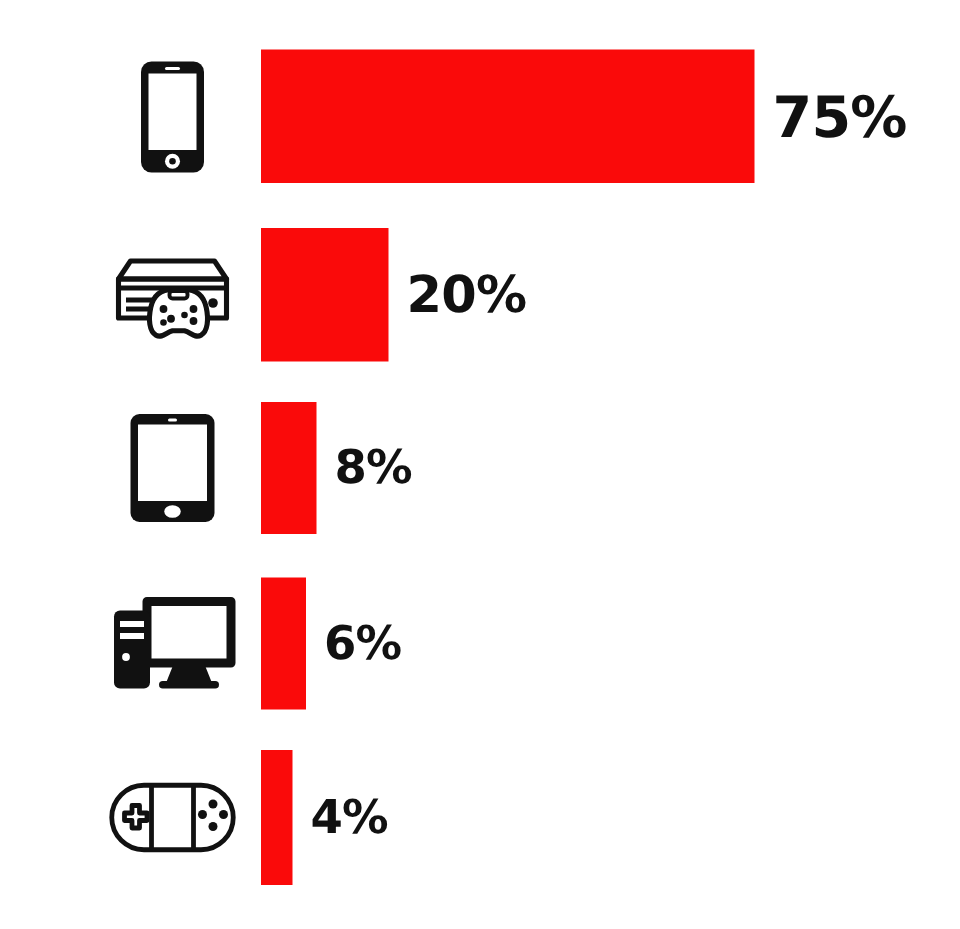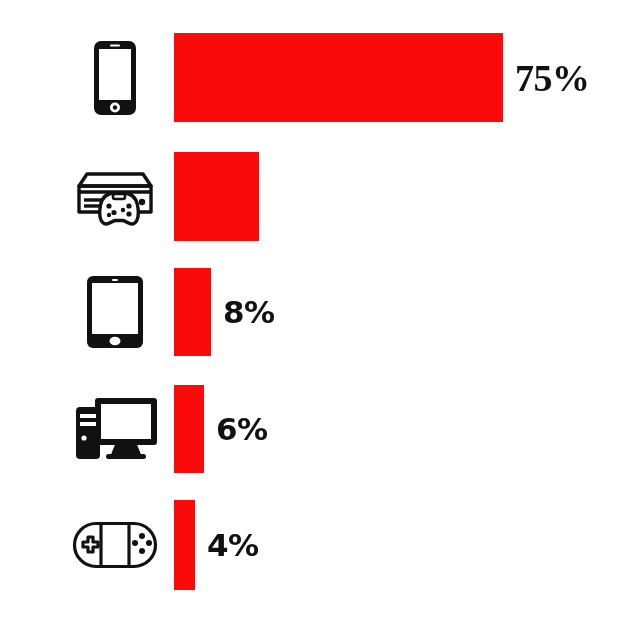--- a/index.html
+++ b/index.html
@@ -72,21 +72,21 @@
         <rect x="2" y="2" width="42" height="74" rx="7" ry="7" fill="#111111"></rect>
         <rect x="7" y="10" width="32" height="51" fill="#ffffff"></rect>
         <circle cx="23" cy="68.5" r="5" fill="#ffffff"></circle>
         <circle cx="23" cy="68.5" r="2.2" fill="#111111"></circle>
         <rect x="18" y="5.6" width="10" height="2" rx="1" fill="#ffffff"></rect>
       </svg>
     </div>
     <div class="bar-track" style="width: 329px;">
       <div class="bar" style="width: 329px; background: rgb(250, 10, 10);"></div>
     </div>
-    <div class="bar-label" style="left: 515px; font-size: 38px; color: rgb(17, 17, 17); font-family: Liberation Serif, serif;">75%</div>
+    <div class="bar-label" style="left: 515px; font-size: 38px; color: rgb(17, 17, 17);">75%</div>
   </div>
 
   <div class="bar-row" id="row-1" style="top: 152px; height: 89px;">
     <div class="icon-cell">
       <svg width="84" height="64" viewBox="0 0 84 64" aria-hidden="true">
         <g fill="none" stroke="#111111" stroke-width="3.4" stroke-linejoin="round">
           <path d="M6 21 L14 9 L70 9 L78 21 Z"></path>
           <path d="M6 21 L78 21 L78 47 L6 47 Z"></path>
           <path d="M6 27 L78 27"></path>
           <path d="M11 35 L30 35"></path>
@@ -101,20 +101,21 @@
           <circle cx="36" cy="50" r="2.2" fill="#111111"></circle>
           <circle cx="56" cy="41" r="2.6" fill="#111111"></circle>
           <circle cx="56" cy="49" r="2.6" fill="#111111"></circle>
           <circle cx="50" cy="45" r="2.2" fill="#111111"></circle>
         </g>
       </svg>
     </div>
     <div class="bar-track" style="width: 85px;">
       <div class="bar" style="width: 85px; background: rgb(250, 10, 10);"></div>
     </div>
+    <div class="bar-label" style="left: 271px; font-size: 34px; color: rgb(17, 17, 17);">20%</div>
   </div>
 
   <div class="bar-row" id="row-2" style="top: 268px; height: 88px;">
     <div class="icon-cell">
       <svg width="60" height="76" viewBox="0 0 60 76" aria-hidden="true">
         <rect x="2" y="2" width="56" height="72" rx="6" ry="6" fill="#111111"></rect>
         <rect x="7" y="9" width="46" height="51" fill="#ffffff"></rect>
         <ellipse cx="30" cy="67" rx="5.5" ry="4.2" fill="#ffffff"></ellipse>
         <rect x="27" y="5" width="6" height="2" rx="1" fill="#ffffff"></rect>
       </svg>

